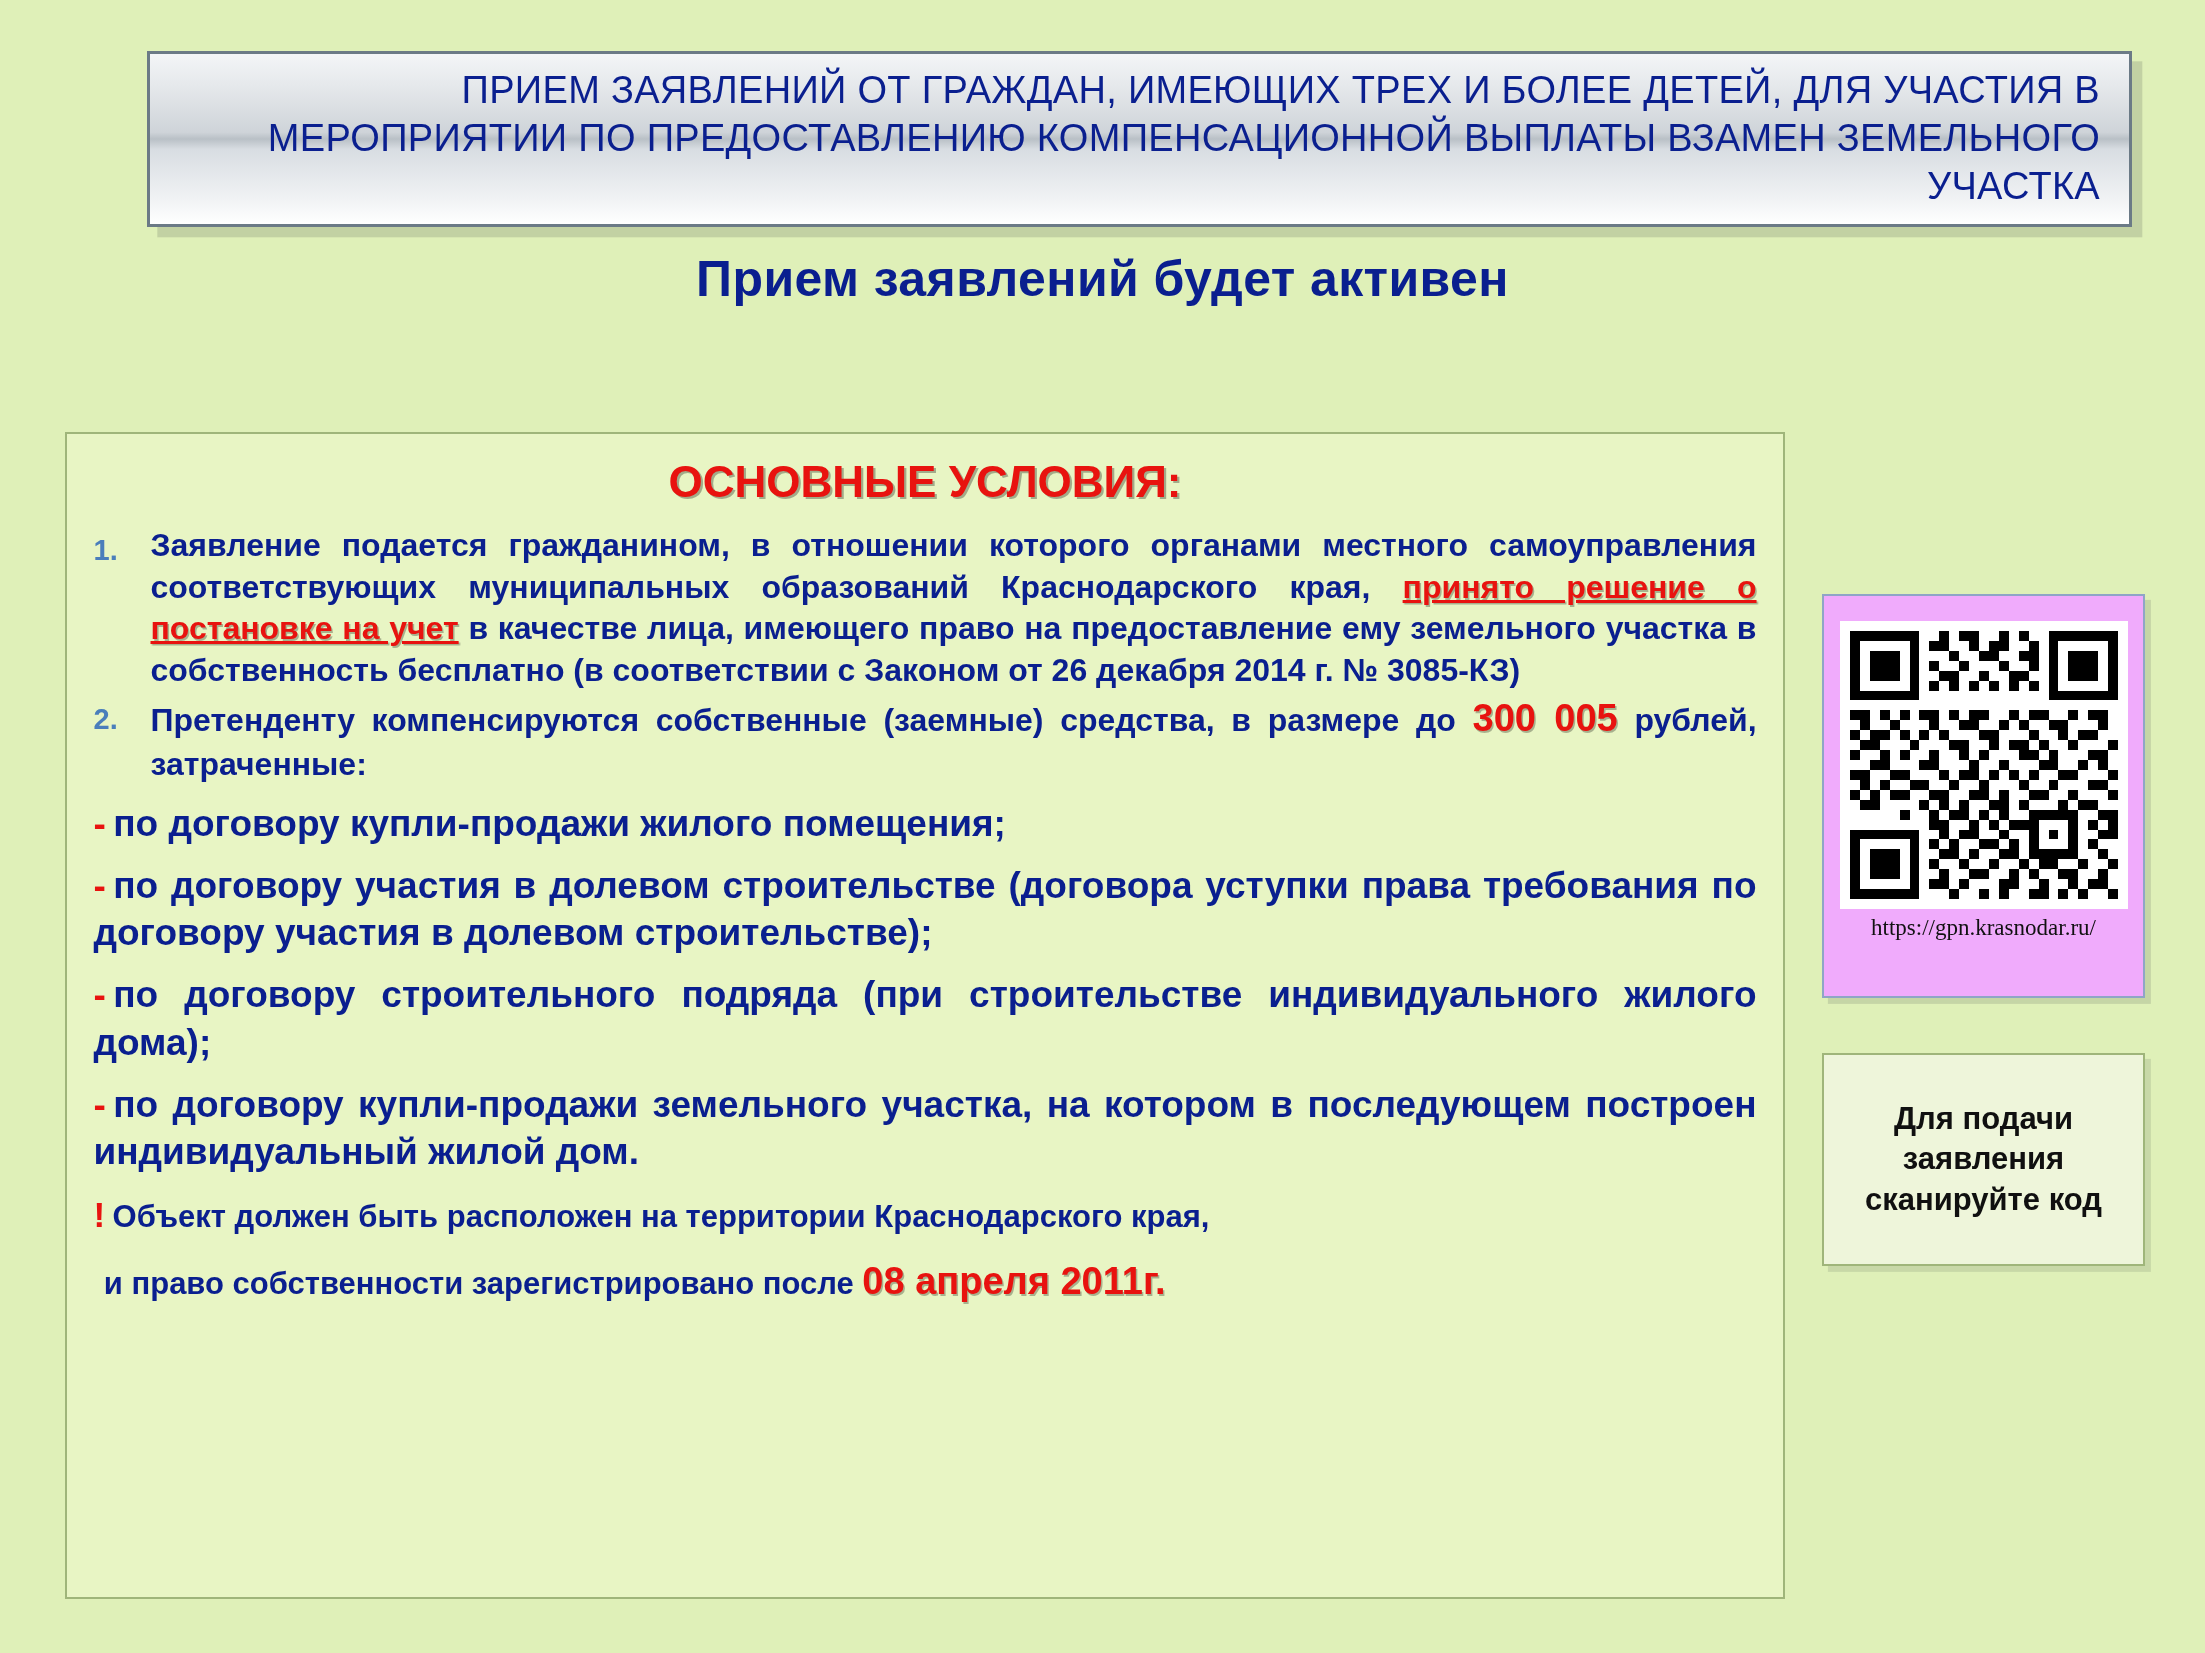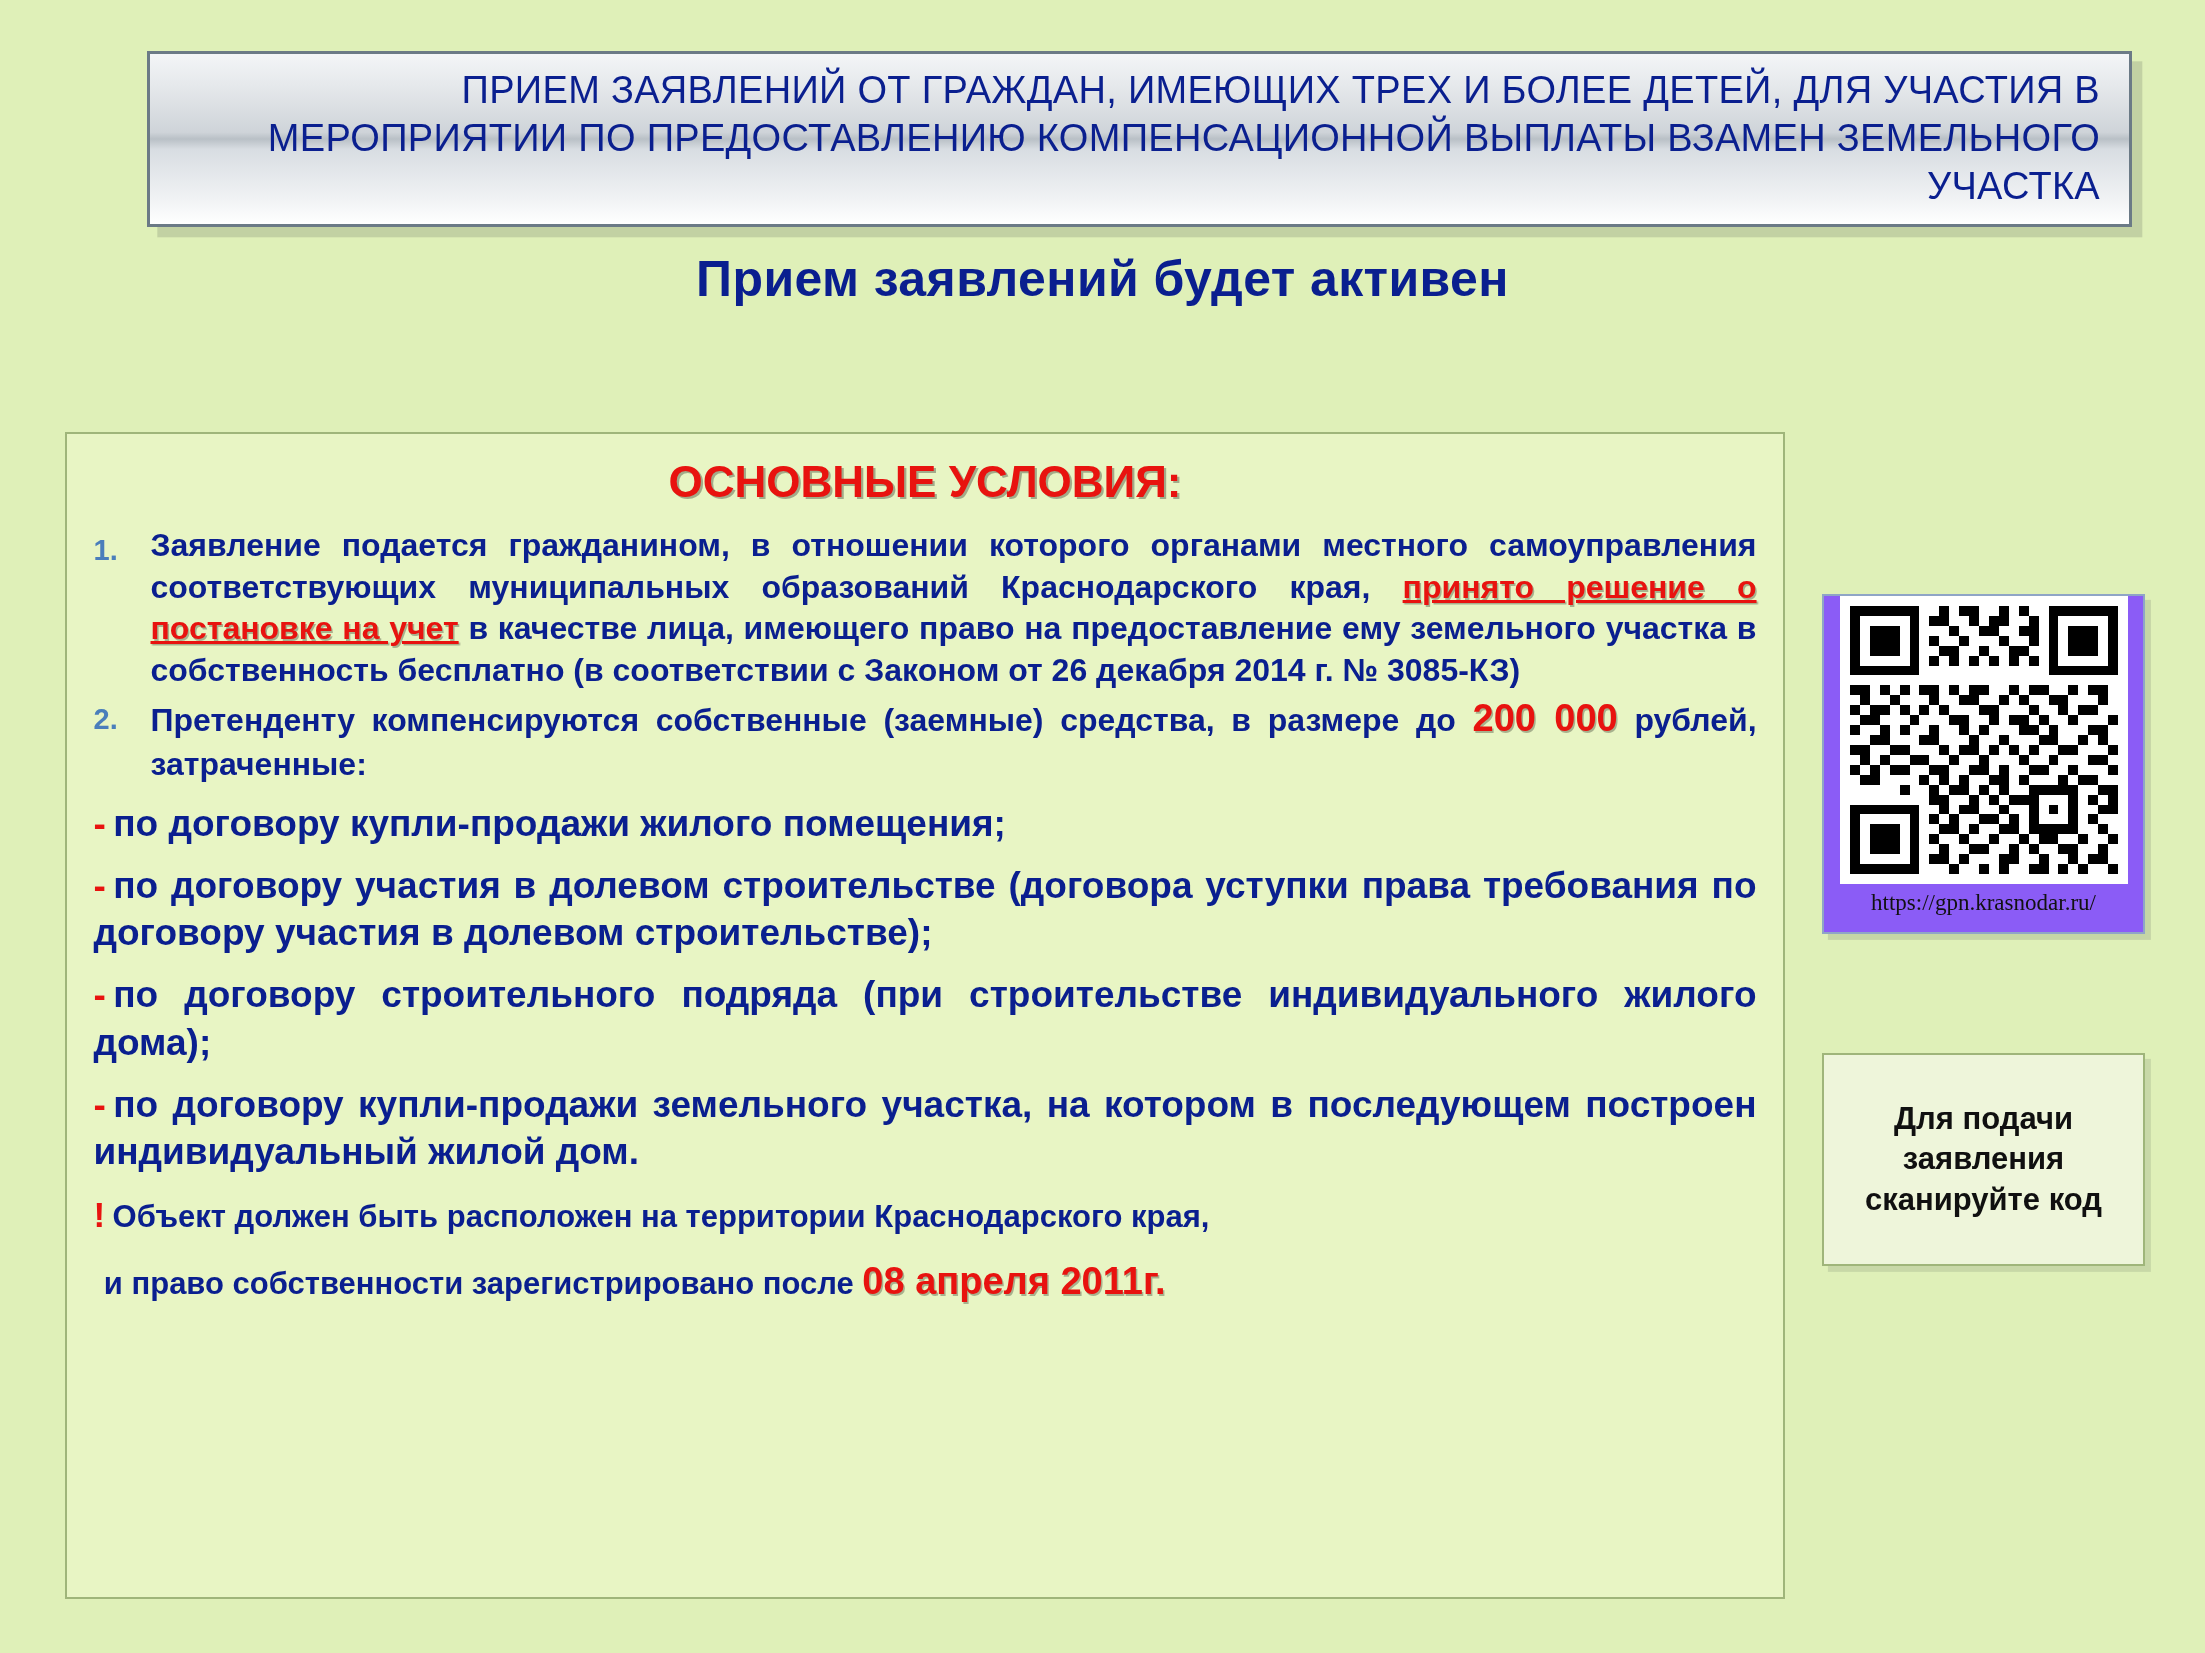--- a/index.html
+++ b/index.html
@@ -176,30 +176,30 @@
     font-weight: bold;
     text-shadow: 1.5px 1.5px 0 rgba(0,0,0,0.28);
   }
 
   
   #qr-card {
     position: absolute;
     left: 1822px;
     top: 594px;
     width: 323px;
-    height: 340px;
-    background: #8b5cf6;
+    height: 404px;
+    background: #f0abfc;
     border: 2.9px solid #8fa5c6;
     box-sizing: border-box;
     box-shadow: 5.9px 5.9px 0 rgba(120,130,110,0.25);
     display: flex;
     flex-direction: column;
     align-items: center;
     justify-content: flex-start;
-    padding-top: 0;
+    padding-top: 25px;
   }
   #qr-code {
     width: 288px;
     height: 288px;
     image-rendering: pixelated;
   }
   #qr-url {
     margin-top: 5.9px;
     font-family: "Liberation Serif", serif;
     font-size: 23px;
@@ -253,21 +253,21 @@
       <span>Заявление подается гражданином, в отношении которого органами местного самоуправления соответствующих муниципальных образований Краснодарского края,</span>
       <span class="hl-red">принято решение о постановке на учет</span>
       <span>в качестве лица, имеющего право на предоставление ему земельного участка в собственность бесплатно (в соответствии с Законом от 26 декабря 2014 г. № 3085-КЗ)</span>
     </div>
   </div>
 
   <div class="numbered-item">
     <div class="num">2.</div>
     <div class="body">
       <span>Претенденту компенсируются собственные (заемные) средства, в размере до</span>
-      <span class="amount">200 000</span>
+      <span class="amount">300 005</span>
       <span>рублей, затраченные:</span>
     </div>
   </div>
 
   <div class="dash-item">
     <span class="bullet">-</span><span>по договору купли-продажи жилого помещения;</span>
   </div>
   <div class="dash-item">
     <span class="bullet">-</span><span>по договору участия в долевом строительстве (договора уступки права требования по договору участия в долевом строительстве);</span>
   </div>

